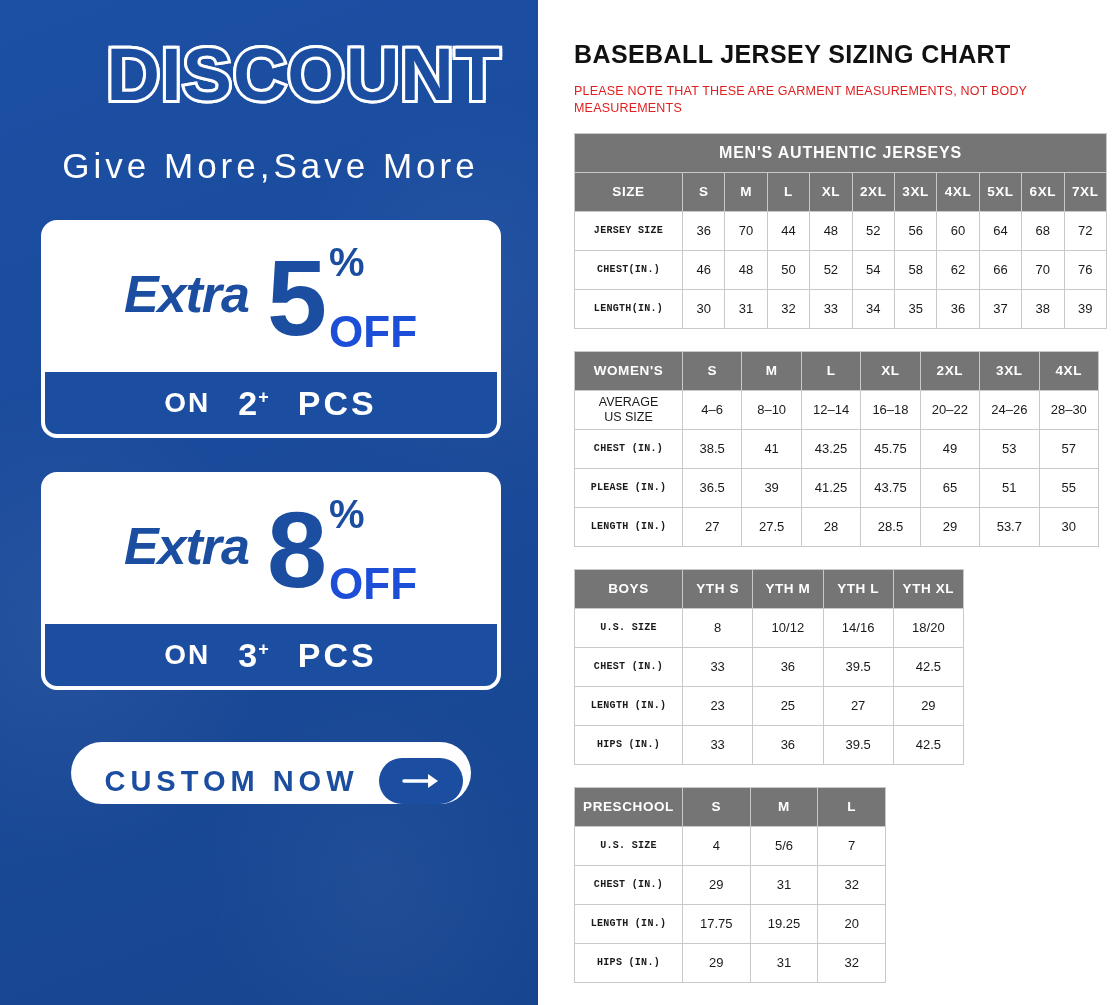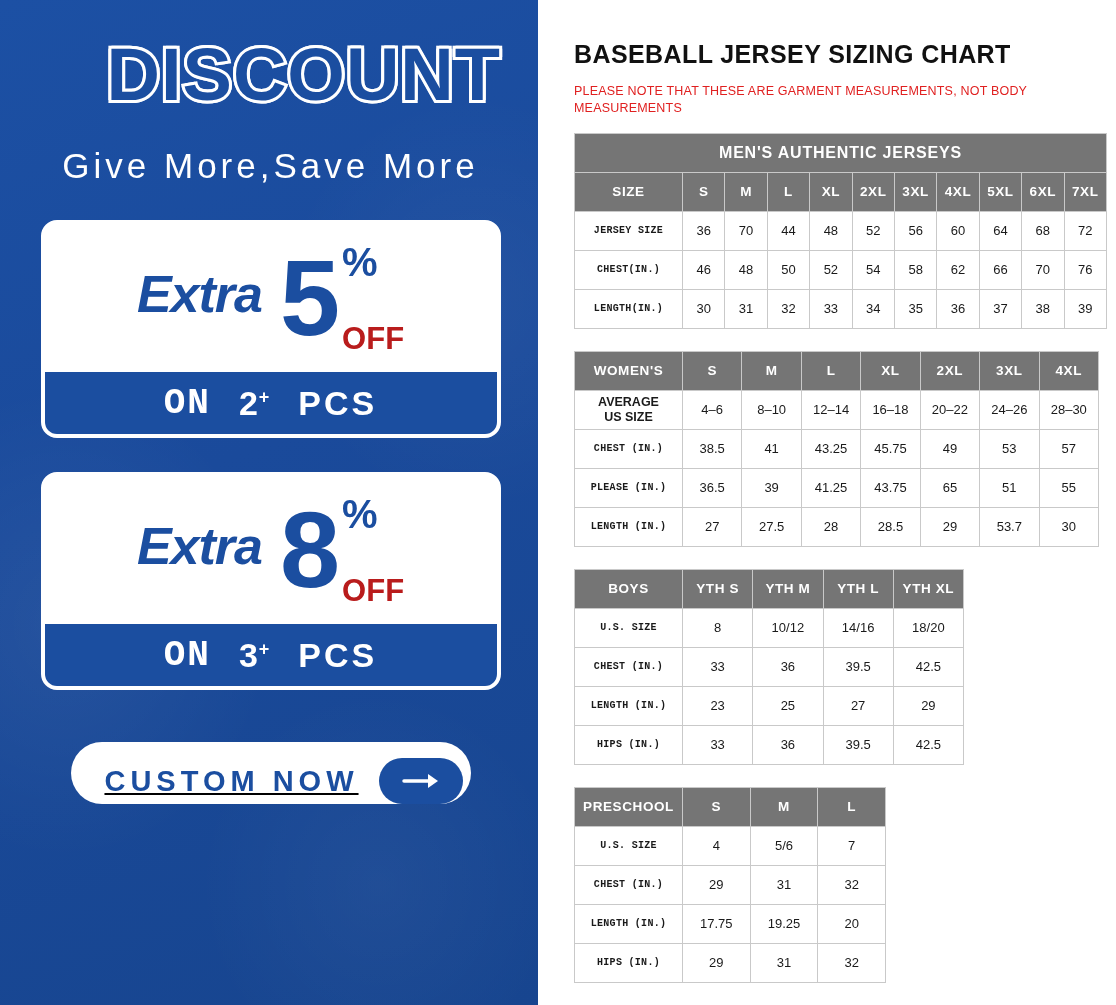--- a/index.html
+++ b/index.html
@@ -113,41 +113,40 @@
     height: 112px;
     margin-left: 4px;
   }
   .offer-pct {
     color: #1b4ea0;
     font-size: 40px;
     font-weight: bold;
     line-height: 1;
   }
   .offer-off {
-    color: #b91c1c;
-    font-size: 31px;
+    color: #1d4ed8;
+    font-size: 44px;
     font-weight: bold;
     line-height: 1;
     letter-spacing: 0px;
     margin-top: 12px;
   }
   .offer-bottom {
     background: #1b4ea0;
     height: 62px;
     display: flex;
     align-items: center;
     justify-content: center;
     gap: 28px;
     color: #ffffff;
   }
   .offer-on {
-    font-size: 36px;
+    font-size: 28px;
     font-weight: bold;
     letter-spacing: 2px;
-    font-family: Liberation Mono, monospace;
   }
   .offer-qty {
     font-size: 34px;
     font-weight: bold;
     letter-spacing: 1px;
   }
   .offer-qty sup {
     font-size: 18px;
     top: -0.7em;
   }
@@ -161,21 +160,20 @@
   .cta {
     margin: 52px auto 4px auto;
     width: 400px;
     height: 62px;
     background: #ffffff;
     border-radius: 32px;
     display: flex;
     align-items: center;
     padding: 16px 8px 0 0;
     box-sizing: border-box;
-    text-decoration: underline;
   }
   .cta-label {
     flex: 1;
     text-align: center;
     color: #1b4ea0;
     font-size: 29px;
     font-weight: bold;
     letter-spacing: 5px;
     padding-left: 14px;
   }
@@ -253,21 +251,21 @@
     height: 38px;
   }
   table.size .rowlabel {
     font-weight: bold;
     font-size: 10px;
     letter-spacing: 0.3px;
     font-family: Liberation Mono, monospace;
   }
   table.size td.two-line {
     line-height: 1.15;
-    font-weight: bold;
+    font-weight: normal;
     font-size: 12.5px;
   }
 
   
   #tbl-mens { width: 533px; }
   #tbl-mens col.lab { width: 108px; }
   #tbl-womens { width: 525px; }
   #tbl-womens col.lab { width: 108px; }
   #tbl-boys { width: 390px; }
   #tbl-boys col.lab { width: 108px; }

